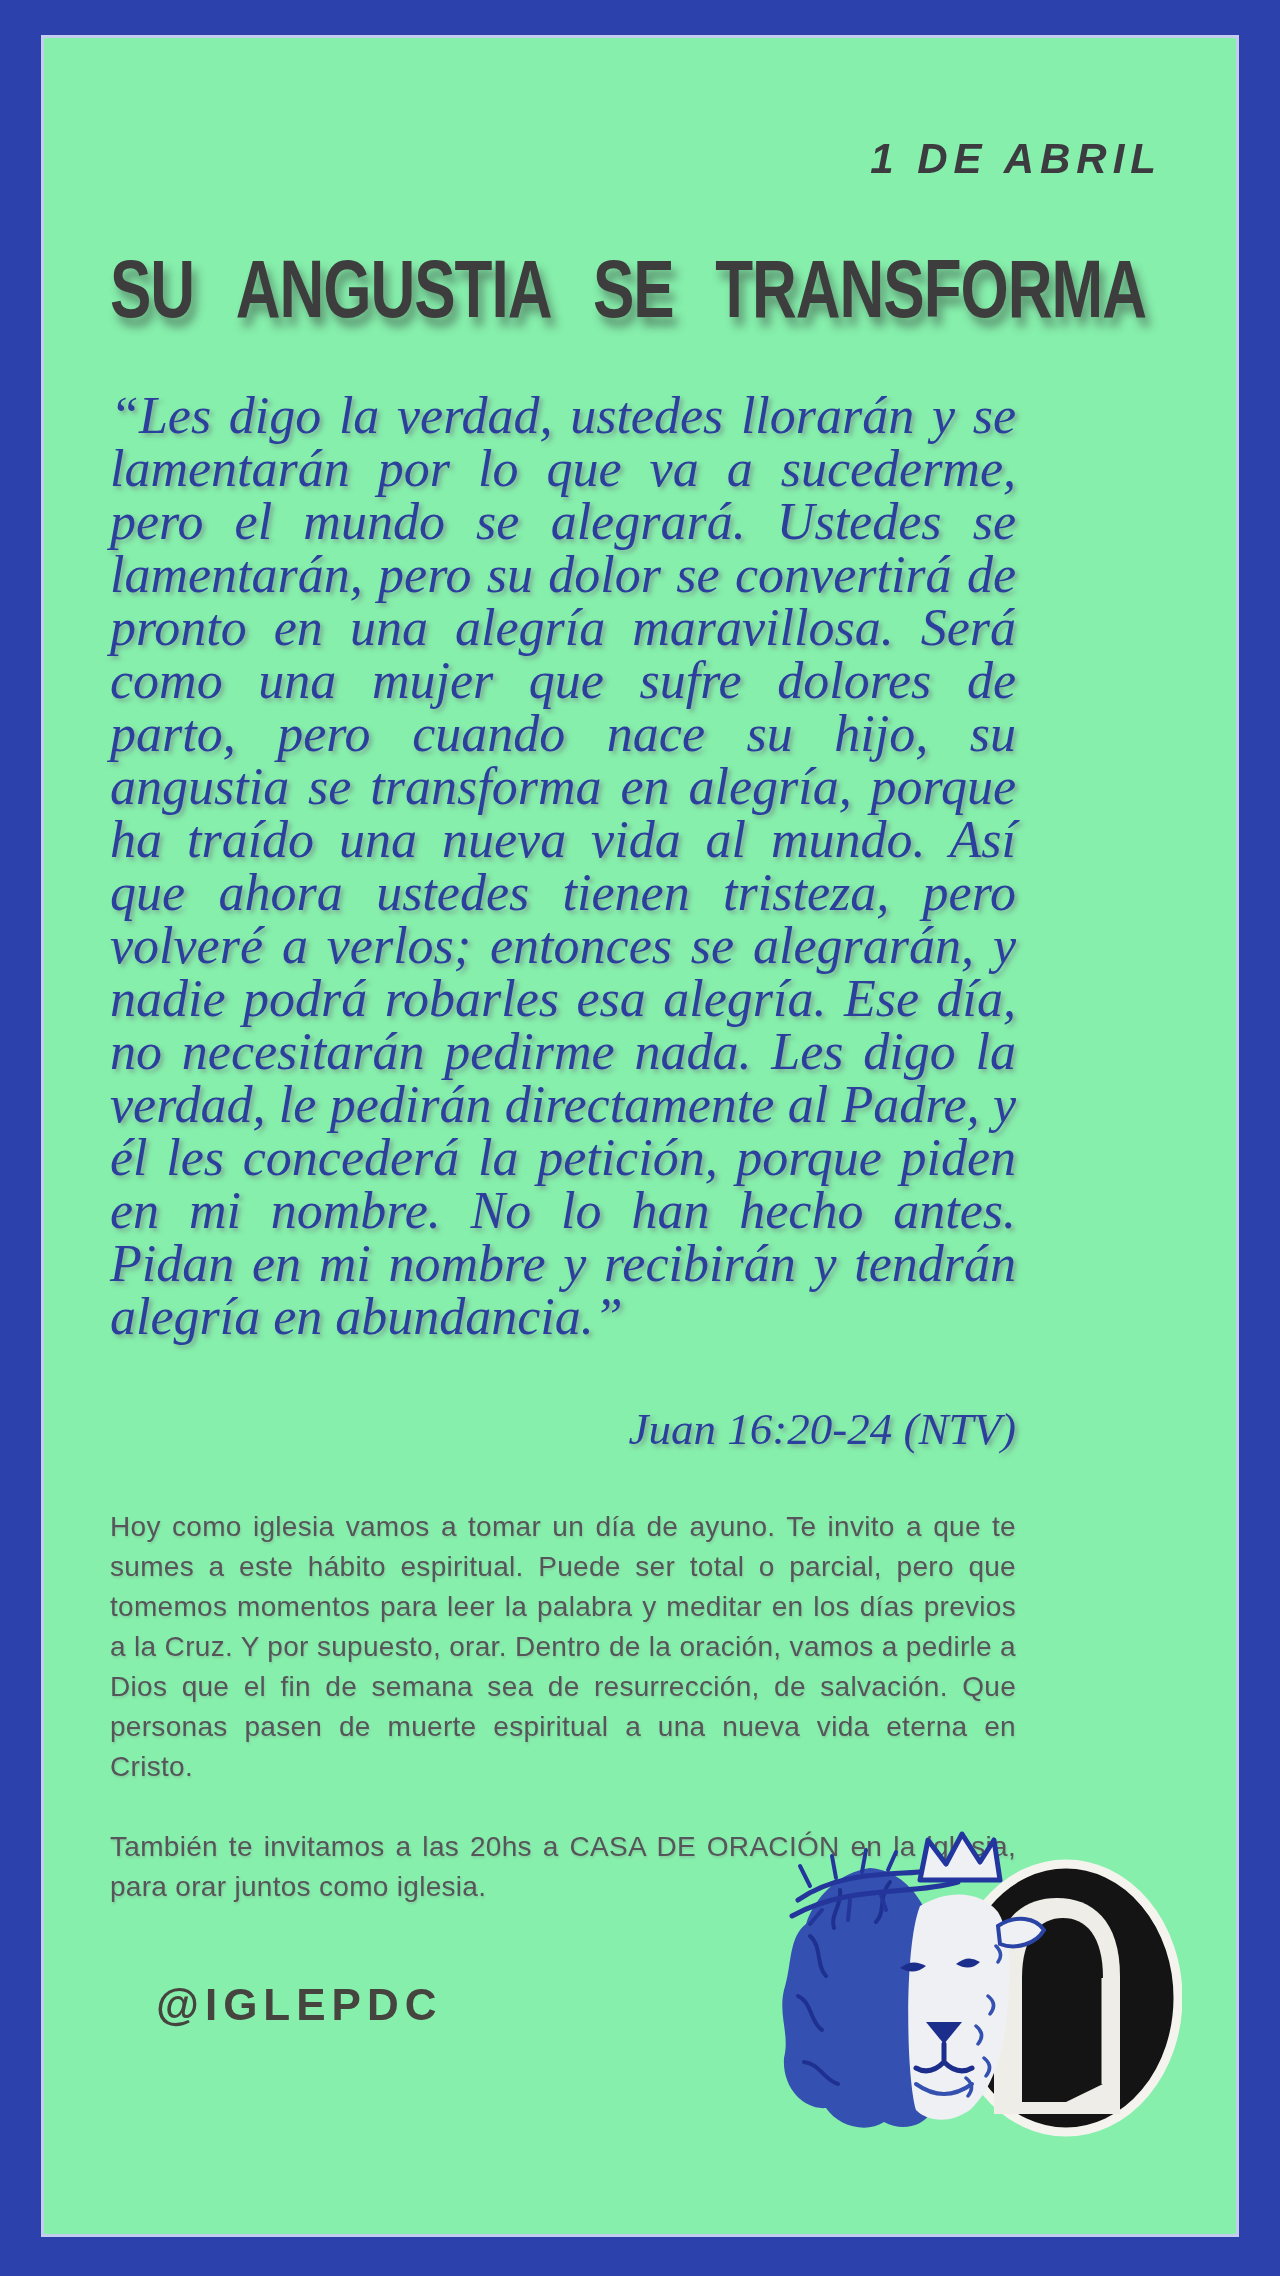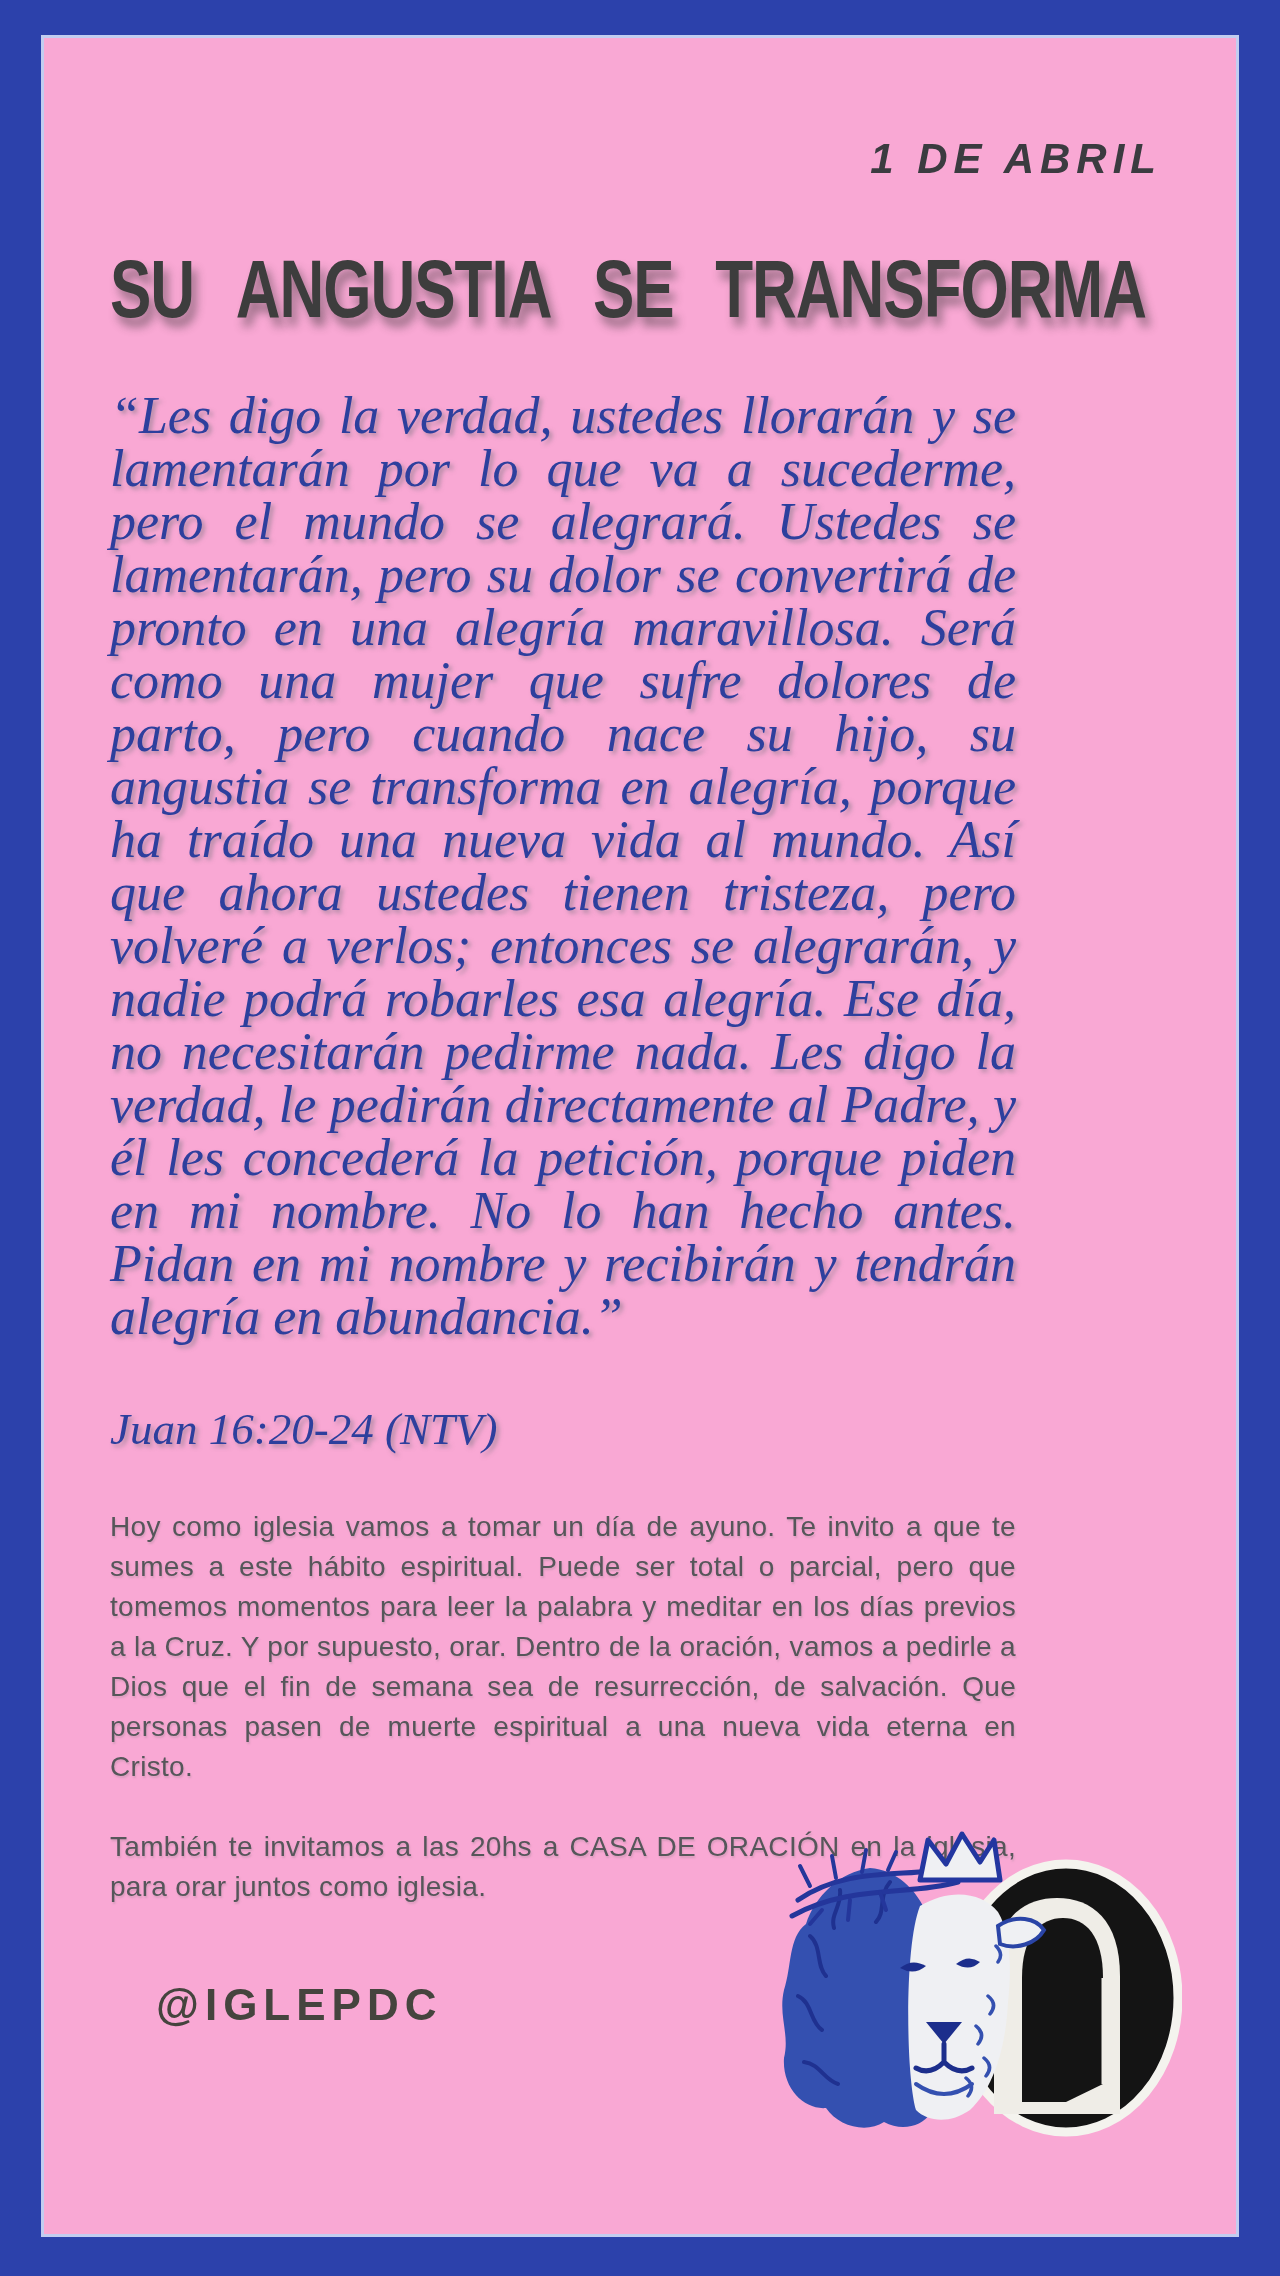--- a/index.html
+++ b/index.html
@@ -6,21 +6,21 @@
   body{
     width:1280px;height:2276px;
     background:#2c41ab;
     position:relative;
     overflow:hidden;
     font-family:"Liberation Sans",sans-serif;
   }
   .card{
     position:absolute;
     left:44px;top:38px;right:44px;bottom:42px;
-    background:#f9a8d4;
+    background:#86efac;
     box-shadow:0 0 0 3px #c2cdf0;
   }
   .content{
     position:relative;
     padding:97px 220px 0 66px;
   }
   
   .date{
     text-align:right;
     margin-right:-146px;
@@ -68,20 +68,21 @@
     text-align:justify;
     text-shadow:3px 3px 4px rgba(110,112,120,0.5);
   }
   .reference{
     margin-top:60px;
     font-family:"Liberation Serif","DejaVu Serif",serif;
     font-style:italic;
     font-size:45px;
     color:#2d3f9d;
     text-shadow:3px 3px 4px rgba(110,112,120,0.5);
+    text-align:right;
   }
   
   .body-p{
     font-size:28px;
     line-height:40px;
     color:#56565a;
     text-align:justify;
     letter-spacing:0.3px;
     text-shadow:1px 2px 2px rgba(120,120,120,0.25);
   }

